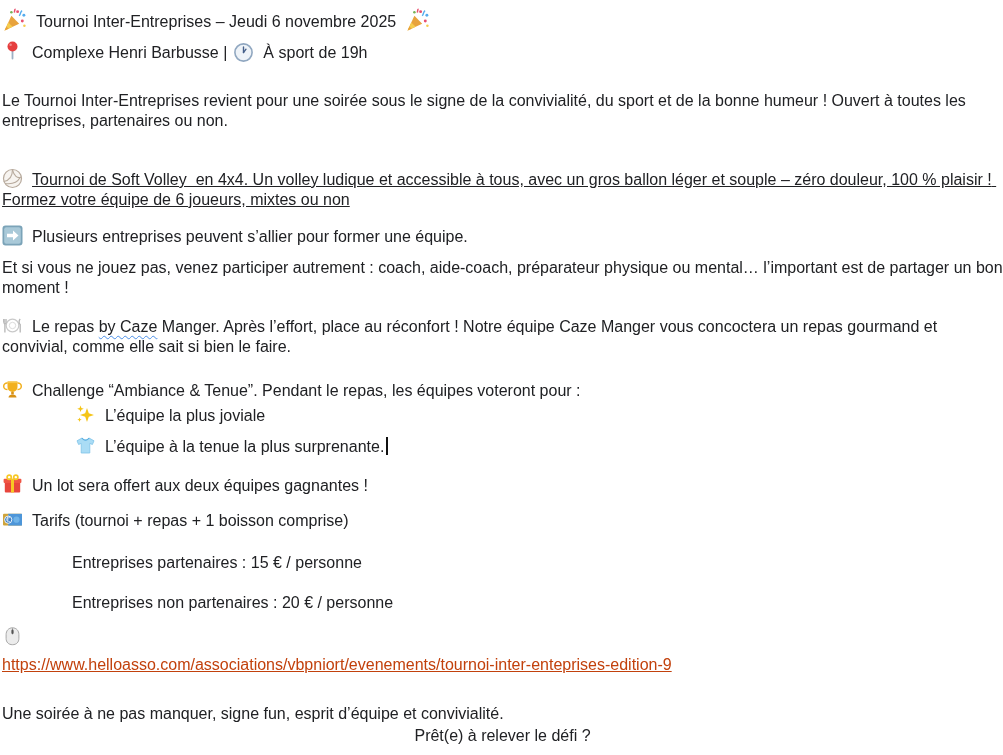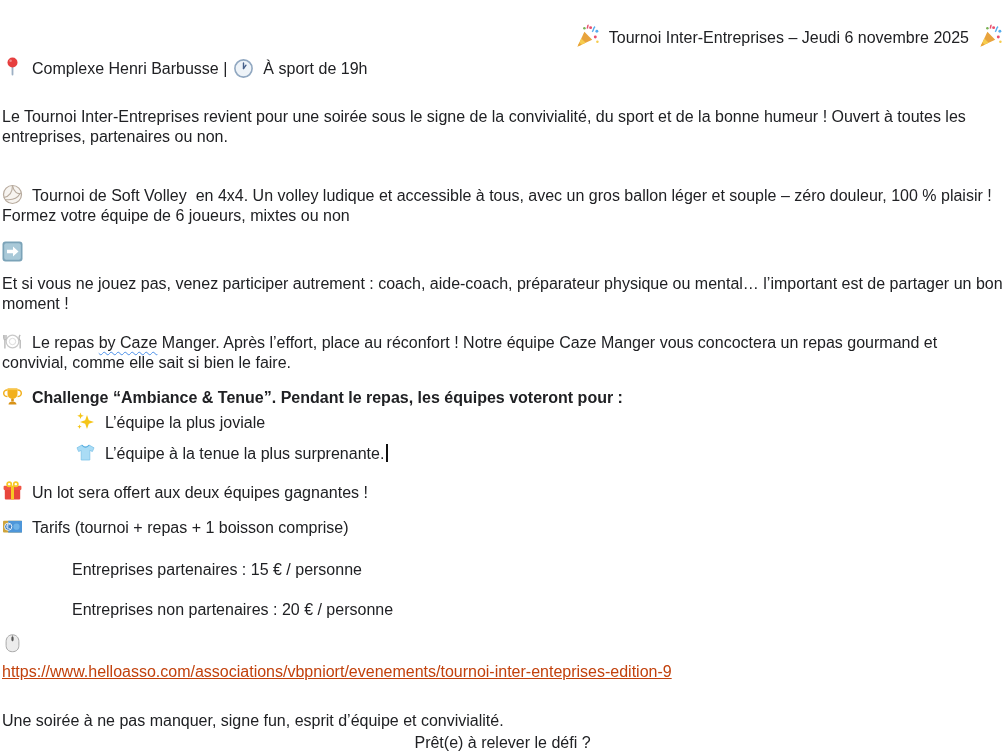--- a/index.html
+++ b/index.html
@@ -11,29 +11,29 @@
   .doc { width: 1003px; padding-left: 2px; box-sizing: border-box; }
   p { margin: 0; }
   .text { white-space: pre-wrap; }
   .icon { display: inline-block; vertical-align: -4px; margin-right: 9px; }
   .icon.trail { margin-right: 0; margin-left: 9px; }
   .icon-lg { width: 25px; height: 25px; vertical-align: -6px; }
   .icon-md { width: 21px; height: 21px; }
   .icon-pin { width: 15px; height: 22px; vertical-align: -5px; margin-left: 3px; margin-right: 12px; }
   .icon-clock { margin-left: 6px; vertical-align: -5px; }
 
-  .title-line   { padding-top: 24px; line-height: 28px; text-align: right; }
+  .title-line   { padding-top: 8px; line-height: 28px; }
   .loc-line     { margin-top: 5px; line-height: 24px; }
   .intro        { margin-top: 26px; }
-  .volley       { margin-top: 37px; }
+  .volley       { margin-top: 37px; text-decoration: underline; }
   .arrow1       { margin-top: 15px; line-height: 24px; }
   .arrow2       { margin-top: 9px; line-height: 24px; }
   .participate  { margin-top: 9px; }
   .meal         { margin-top: 17px; }
-  .challenge    { margin-top: 13px; line-height: 24px; font-weight: bold; }
+  .challenge    { margin-top: 22px; line-height: 24px; }
   .chal-item1   { margin-top: 0; line-height: 25px; padding-left: 73px; }
   .chal-item2   { margin-top: 6px;  line-height: 25px; padding-left: 73px; }
   .prize        { margin-top: 15px; line-height: 24px; }
   .tarifs       { margin-top: 11px; line-height: 24px; }
   .tarif-sub    { margin-top: 20px; padding-left: 70px; }
   .registration { margin-top: 13px; line-height: 24px; }
   .link-line    { margin-top: 5px; }
   .outro1       { margin-top: 28px; line-height: 22px; }
   .outro2       { line-height: 22px; text-align: center; }
 
@@ -102,21 +102,21 @@
       <path d="M10.5 1.5 C11.8 8 15.5 11 19.4 9" stroke="#b7aa9d" fill="none" stroke-width="1.1"></path>
       <path d="M3 15.5 C8.5 16.3 15 15 18 9.8" stroke="#b7aa9d" fill="none" stroke-width="1.1"></path>
     </svg><span class="text">Tournoi de Soft Volley  en 4x4. Un volley ludique et accessible à tous, avec un gros ballon léger et souple – zéro douleur, 100 % plaisir ! Formez votre équipe de 6 joueurs, mixtes ou non</span>
   </p>
 
   <p class="arrow1">
     <svg class="icon icon-md" viewBox="0 0 21 21">
       <rect x="0.5" y="0.5" width="20" height="20" rx="3" fill="#7ba3b8"></rect>
       <rect x="2.2" y="2.2" width="16.6" height="16.6" rx="2" fill="#a9c9d8"></rect>
       <path d="M5 8.8 h6 V5.6 L16.5 10.5 L11 15.4 V12.2 H5 Z" fill="#ffffff"></path>
-    </svg>
+    </svg><span class="text">Plusieurs entreprises peuvent s’allier pour former une équipe.</span>
   </p>
 
 
   <p class="participate"><span class="text">Et si vous ne jouez pas, venez participer autrement : coach, aide-coach, préparateur physique ou mental… l’important est de partager un bon moment !</span></p>
 
   <p class="meal">
     <svg class="icon icon-md" viewBox="0 0 21 21">
       <circle cx="10.5" cy="10.5" r="6.3" fill="#ffffff" stroke="#c9c9c9" stroke-width="1.2"></circle>
       <circle cx="10.5" cy="10.5" r="3.2" fill="none" stroke="#dcdcdc" stroke-width="1"></circle>
       <path d="M1.6 4 v3.6 a1.3 1.3 0 0 0 2.6 0 V4" fill="none" stroke="#b5b5b5" stroke-width="1"></path>

